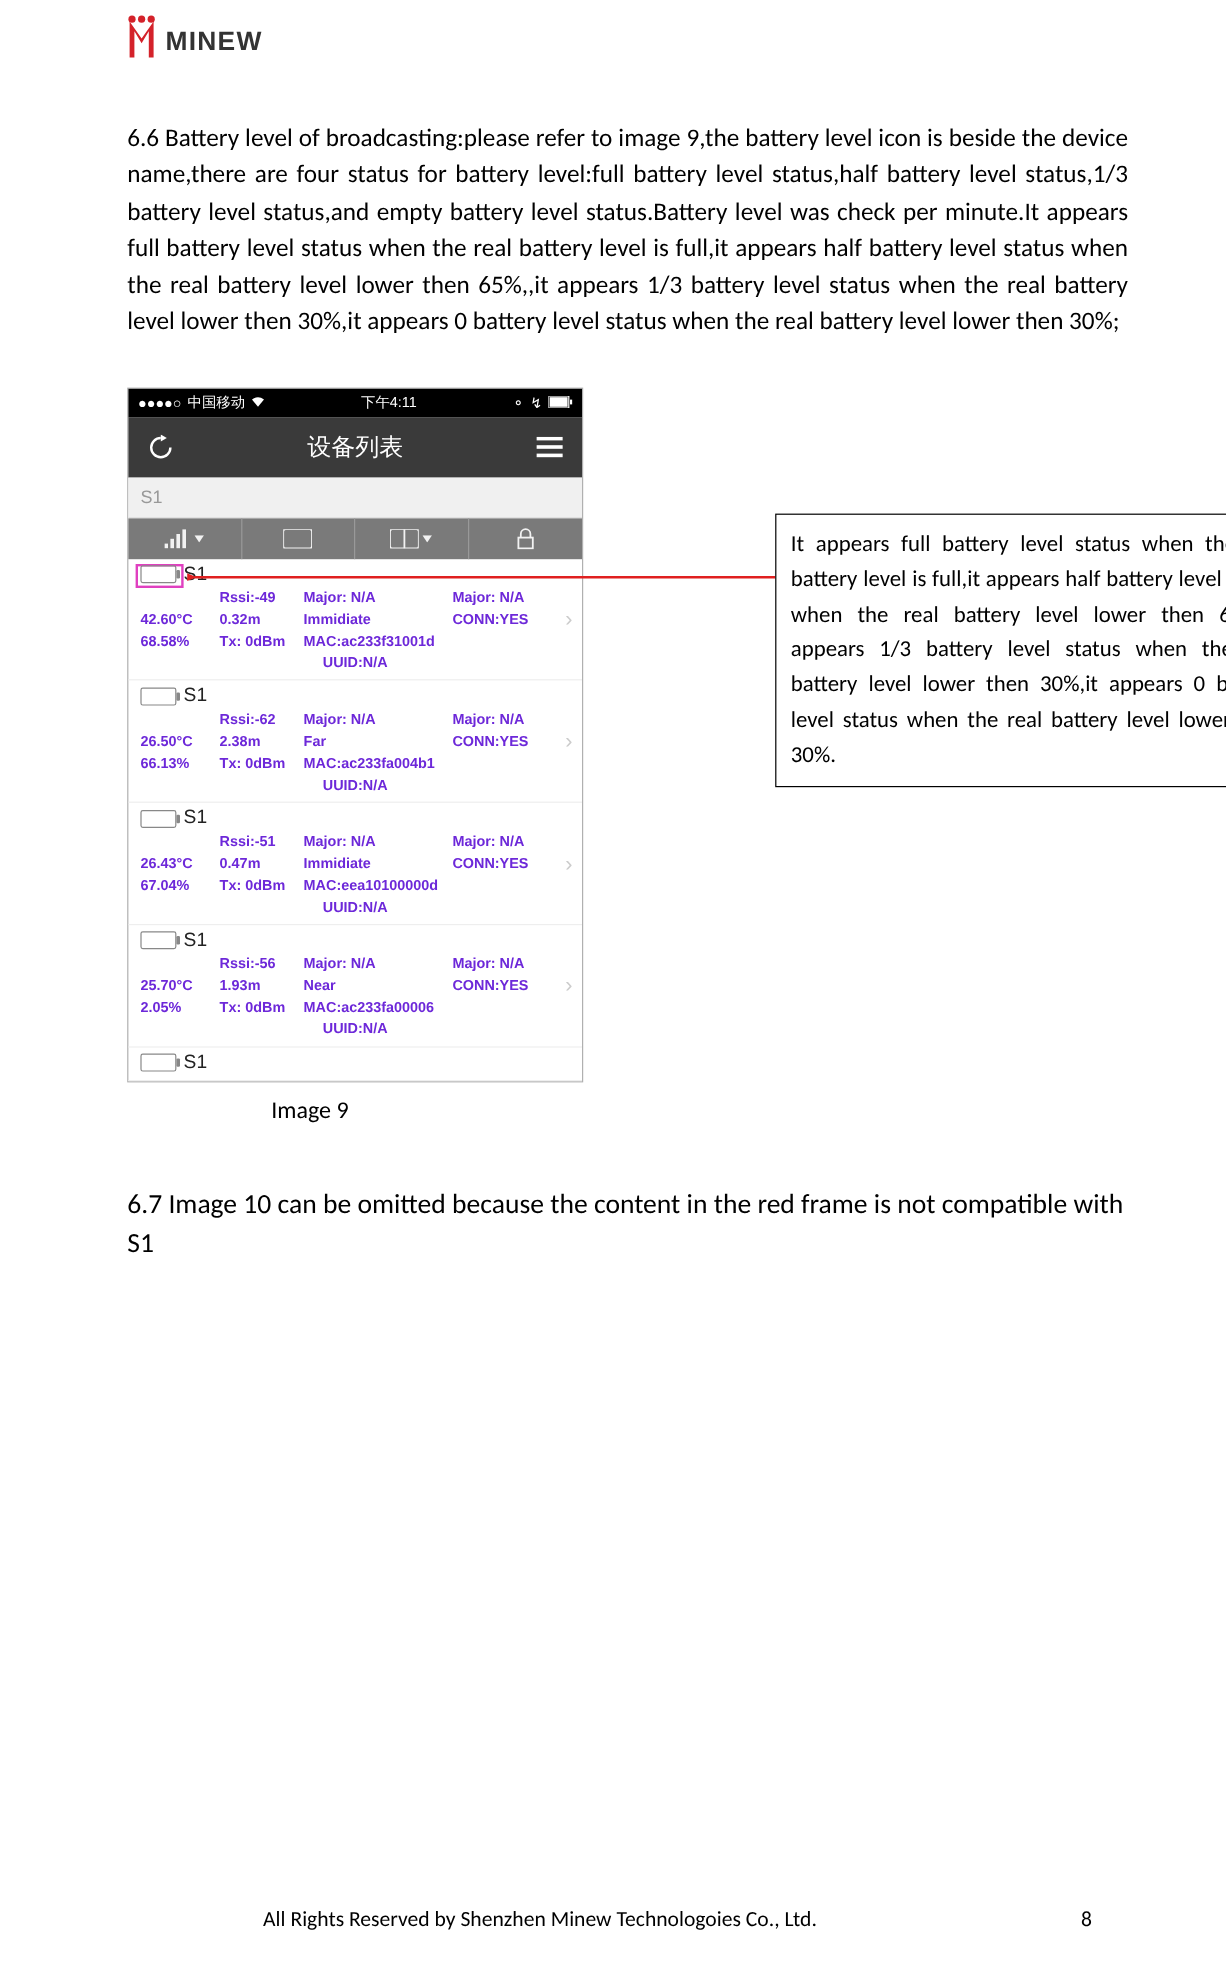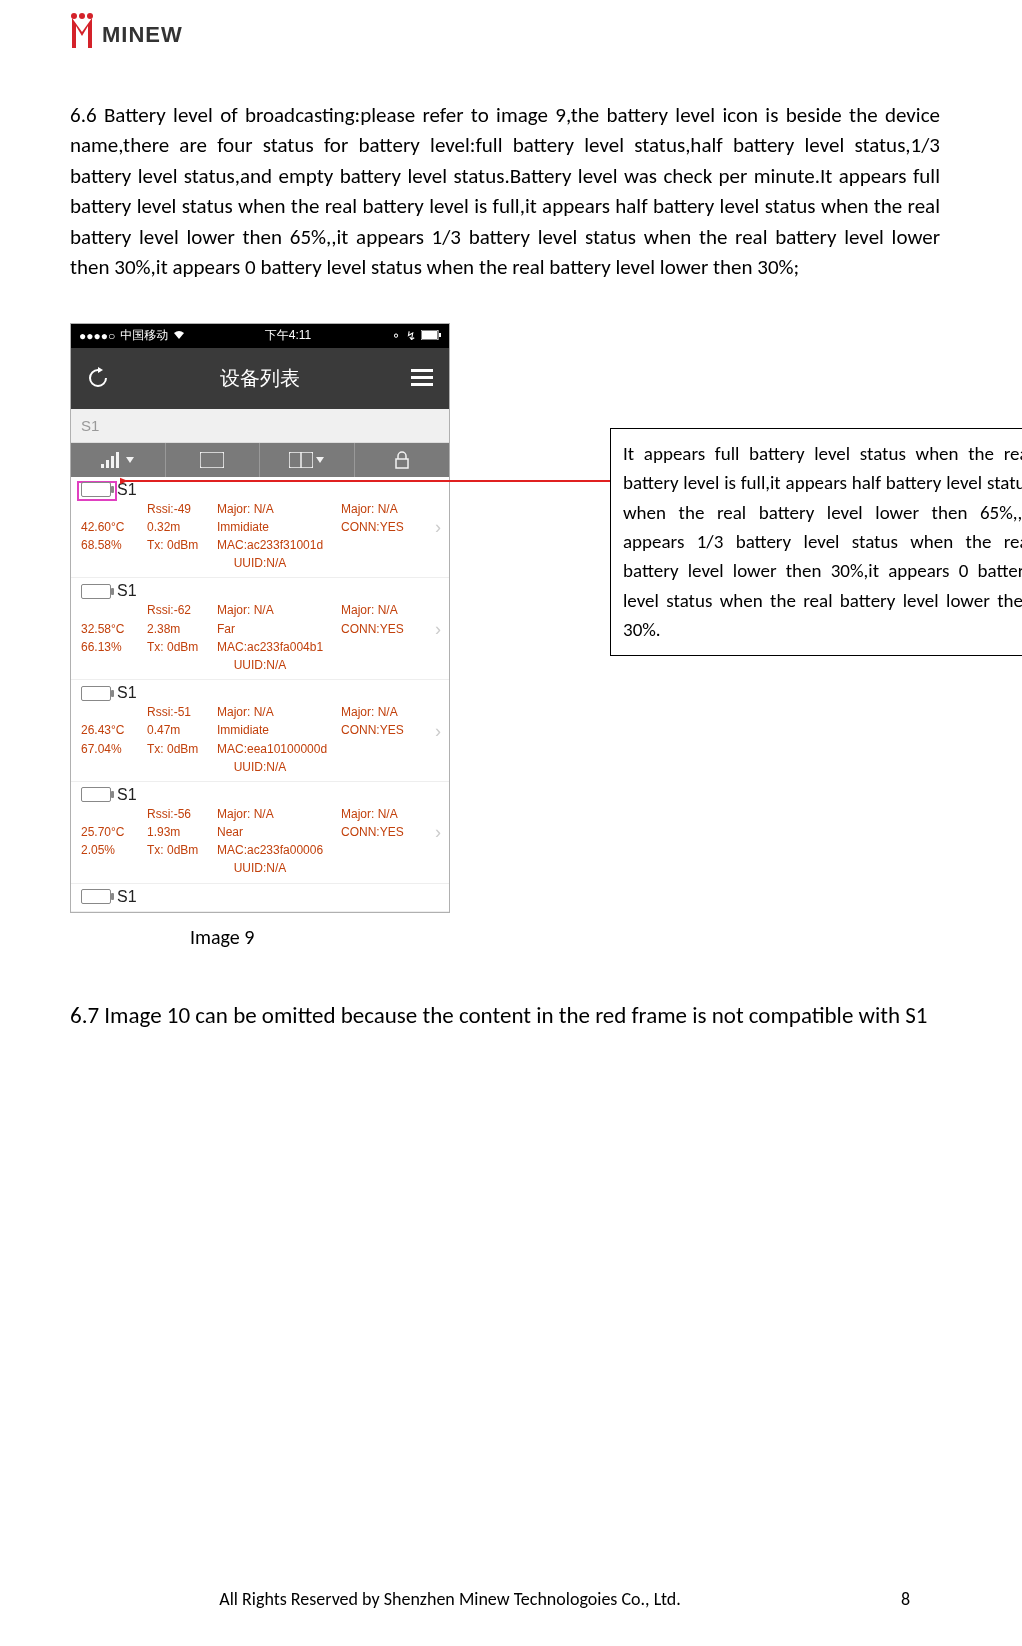--- a/index.html
+++ b/index.html
@@ -6,20 +6,21 @@
   body {
     width: 1022px;
     height: 1646px;
     font-family: Calibri, Arial, sans-serif;
     color: #000;
     background: #fff;
     position: relative;
   }
   .page {
     padding: 10px 82px 0 70px;
+    margin-left: 36px;
   }
   .logo-row {
     margin-bottom: 50px;
   }
   .logo-row svg { display: block; }
   .paragraph {
     font-size: 21px;
     line-height: 1.45;
     text-align: justify;
     color: #000;
@@ -49,21 +50,21 @@
     display: flex;
     align-items: center;
     justify-content: space-between;
     padding: 0 8px;
     font-size: 12px;
   }
   .status-left, .status-right { display: flex; gap: 5px; align-items: center; }
   .nav-bar {
     background: #3a3a3a;
     color: #fff;
-    height: 61px;
+    height: 50px;
     display: flex;
     align-items: center;
     justify-content: space-between;
     padding: 0 14px;
     font-size: 20px;
   }
   .refresh-icon, .menu-icon {
     width: 26px; height: 26px;
     display:flex;align-items:center;justify-content:center;
   }
@@ -120,24 +121,25 @@
     position:absolute; left:6px; top:4px;
     width:40px; height:20px;
     border:2px solid #e040c0;
     pointer-events:none;
   }
   .device-name { font-size: 16px; font-weight: 500; color: #222; }
   .row-sub {
     display: grid;
     grid-template-columns: 62px 66px 120px 1fr;
     gap: 2px 4px;
-    color: #c2410c;
+    color: #6d28d9;
     font-size: 12px;
     line-height: 1.35;
     margin-top:2px;
+    font-weight:bold;
   }
   .row-sub .full{grid-column:1 / -1;text-align:center;}
   .chevron {
     position: absolute;
     right: 8px;
     top: 50%;
     transform: translateY(-50%);
     color: #ccc;
     font-size: 18px;
   }
@@ -306,21 +308,21 @@
             </div>
             <div class="device-row">
               <div class="device-title-line">
                 <span class="batt-icon"><span class="batt-fill" style="width:40%"></span></span>
                 <span class="device-name">S1</span>
               </div>
               <div class="row-sub">
                 <span style="grid-column:2">Rssi:-62</span>
                 <span>Major: N/A</span>
                 <span>Major: N/A</span>
-                <span>32.58°C</span>
+                <span>26.50°C</span>
                 <span>2.38m</span>
                 <span>Far</span>
                 <span>CONN:YES</span>
                 <span>66.13%</span>
                 <span>Tx: 0dBm</span>
                 <span style="grid-column:3/5">MAC:ac233fa004b1</span>
                 <span class="full">UUID:N/A</span>
               </div>
               <span class="chevron">›</span>
             </div>

